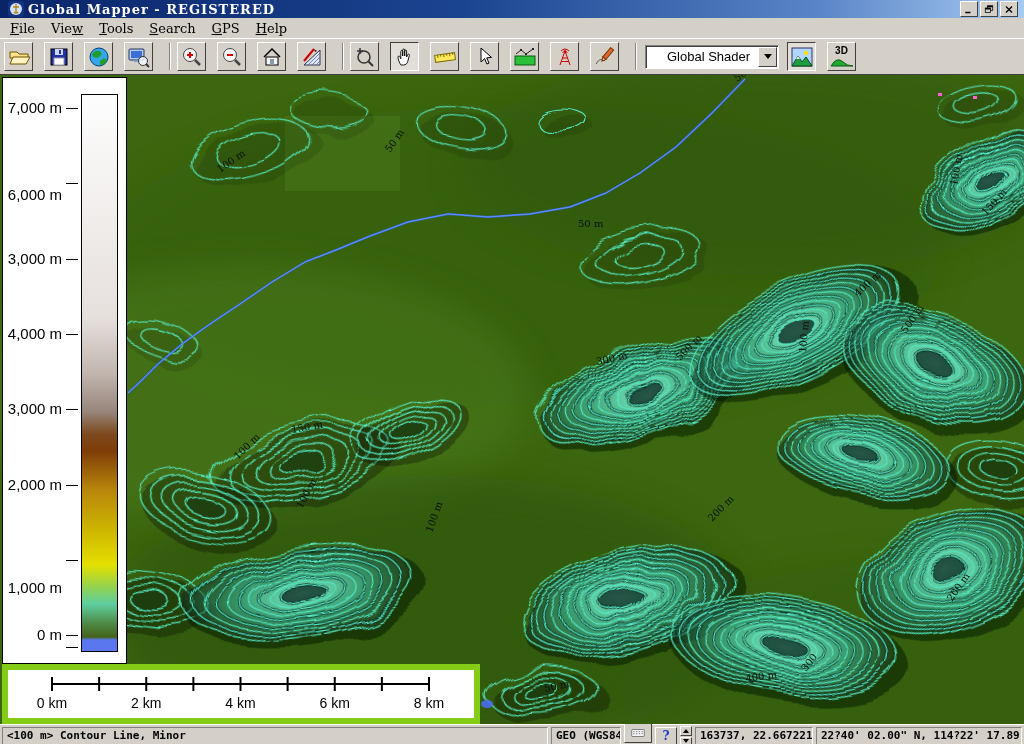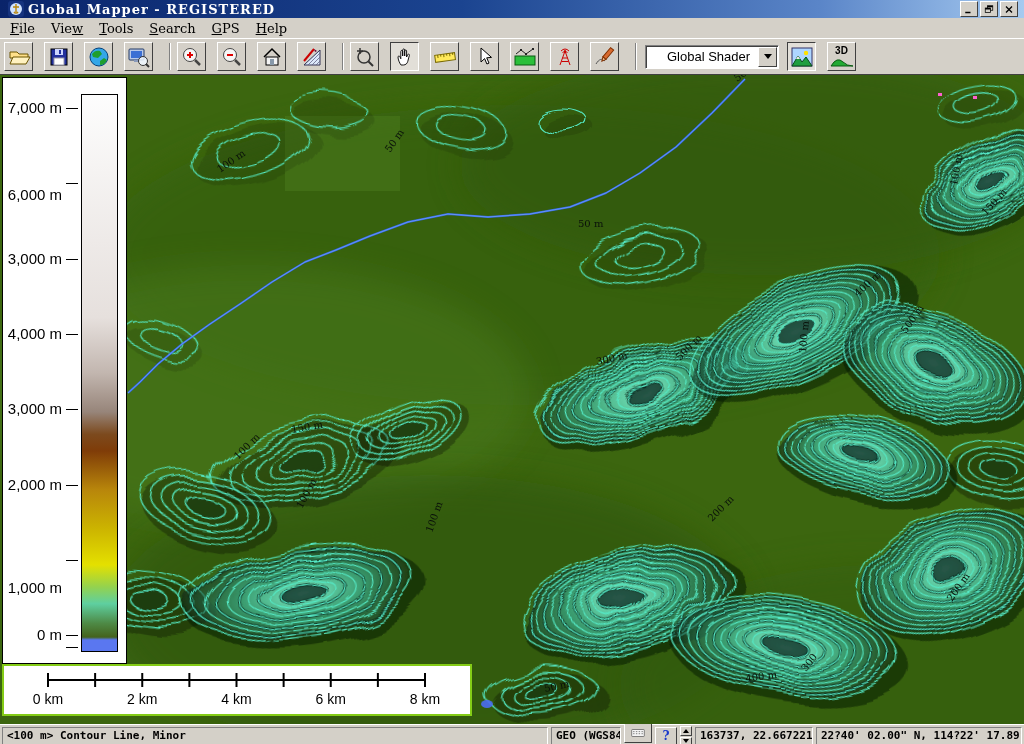--- a/index.html
+++ b/index.html
@@ -42,21 +42,21 @@
 
   
   .client{position:relative;height:649px;overflow:hidden;background:#3c660f;border-top:1px solid #404040;}
   #map-svg{position:absolute;left:0;top:0;}
 
   .legend-panel{position:absolute;left:2px;top:2px;width:123px;height:585px;background:#fff;border:1px solid #000;}
   .legend-bar{position:absolute;left:78px;top:16px;width:35px;height:556px;border:1px solid #000;}
   .ltick{position:absolute;left:66px;width:12px;height:1px;background:#000;}
   .llabel{position:absolute;left:0;width:62px;text-align:right;font:15px "Liberation Sans",sans-serif;color:#000;height:16px;line-height:16px;}
 
-  .scalebox{position:absolute;left:2px;top:589px;width:466px;height:48px;background:#fff;border:2px solid #84cc16;}
+  .scalebox{position:absolute;left:2px;top:589px;width:466px;height:48px;background:#fff;border:6px solid #84cc16;}
 
   
   .statusbar{height:20px;background:#d4d0c8;border-top:1px solid #fff;display:flex;align-items:center;
              padding:1px 2px 0 2px;gap:3px;font:bold 11px "DejaVu Sans Mono",monospace;color:#000;}
   .spanel{height:15px;border:1px solid;border-color:#808080 #fff #fff #808080;padding:1px 4px 0 4px;
           white-space:nowrap;overflow:hidden;}
   .sp-hint{flex:0 0 536px;}
   .sp-proj{flex:0 0 60px;}
   .sp-xy{flex:0 0 108px;}
   .sp-latlon{flex:1;}

